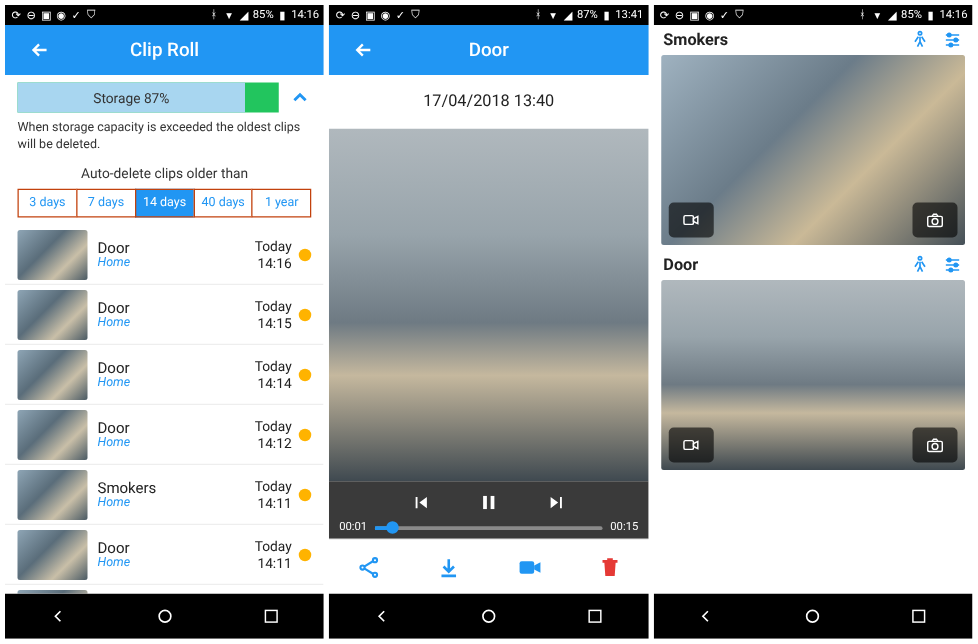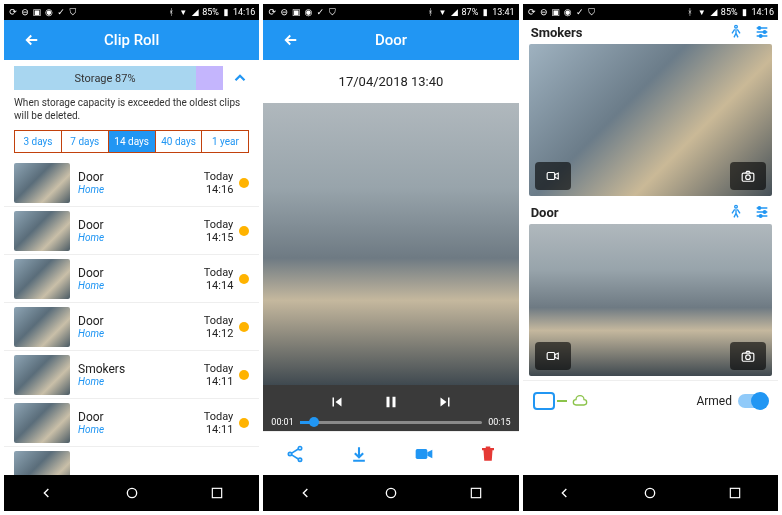--- a/index.html
+++ b/index.html
@@ -17,21 +17,21 @@
   .appbar .icon-btn { width: 24px; height: 24px; display: flex; align-items: center; justify-content: center; cursor: pointer; }
   
   
   .navbar { height: 36px; background: #000; display: flex; align-items: center; justify-content: space-around; }
   .nav-btn { width: 20px; height: 20px; display: flex; align-items: center; justify-content: center; }
   
   .content { flex: 1; overflow: hidden; display: flex; flex-direction: column; }
   
   
   .storage-row { display: flex; align-items: center; padding: 6px 10px; gap: 8px; }
-  .storage-bar { flex: 1; height: 24px; background: #c4b5fd; position: relative; }
+  .storage-bar { flex: 1; height: 24px; background: #22c55e; position: relative; }
   .storage-fill { height: 100%; background: #a8d6f0; display: flex; align-items: center; justify-content: center; font-size: 11px; color: #333; }
   .chevron-up { color: #2196F3; font-size: 18px; }
   .storage-note { font-size: 10px; color: #333; padding: 0 10px 6px; line-height: 1.3; }
   .autodel-label { font-size: 11px; text-align: center; padding: 4px 0; color: #333; }
   .segmented { display: flex; margin: 2px 10px 6px; }
   .seg-btn { flex: 1; border: 1px solid #c2410c; margin-left: -1px; font-size: 10px; padding: 5px 0; text-align: center; color: #2196F3; background: #fff; cursor: pointer; }
   .seg-btn:first-child { margin-left: 0; }
   .seg-btn.active { background: #2196F3; color: #fff; }
   .clip-list { flex: 1; overflow: hidden; }
   .clip-item { display: flex; align-items: center; padding: 3px 10px; border-bottom: 1px solid #eee; gap: 8px; height: 48px; }
@@ -126,20 +126,21 @@
       <div class="storage-bar">
         <div class="storage-fill" style="width:87%">Storage 87%</div>
       </div>
       <div class="chevron-up">
         <svg width="18" height="18" viewBox="0 0 24 24" fill="none" stroke="#2196F3" stroke-width="3">
             <path d="M6 15l6-6 6 6"></path>
           </svg>
       </div>
     </div>
     <div class="storage-note">When storage capacity is exceeded the oldest clips will be deleted.</div>
+    <div class="autodel-label">Auto-delete clips older than</div>
     <div class="segmented">
       <div class="seg-btn">3 days</div>
       <div class="seg-btn">7 days</div>
       <div class="seg-btn active">14 days</div>
       <div class="seg-btn">40 days</div>
       <div class="seg-btn">1 year</div>
     </div>
 
     <div class="clip-list">
       <div class="clip-item">
@@ -461,35 +462,20 @@
         <div class="overlay-btn overlay-right">
             <svg width="18" height="14" viewBox="0 0 24 24" fill="none" stroke="#fff" stroke-width="2">
               <rect x="2" y="7" width="20" height="14" rx="2"></rect>
               <circle cx="12" cy="14" r="4"></circle>
               <path d="M8 7l2-3h4l2 3"></path>
             </svg>
           </div>
       </div>
     </div>
 
-    <div class="bottom-row">
-      <div class="cloud-ind">
-        <div class="cloud-box"></div>
-        <div class="cloud-line"></div>
-        <span class="cloud-ico">
-            <svg width="22" height="16" viewBox="0 0 24 24" fill="none" stroke="#8BC34A" stroke-width="2">
-              <path d="M18 10a6 6 0 00-12 0 4 4 0 000 8h12a4 4 0 000-8z"></path>
-            </svg>
-          </span>
-      </div>
-      <div class="armed-row">
-        <span>Armed</span>
-        <div class="toggle"></div>
-      </div>
-    </div>
   </div>
 
   <div class="navbar">
     <div class="nav-btn">
         <svg width="16" height="16" viewBox="0 0 24 24" fill="none" stroke="#fff" stroke-width="2">
           <path d="M14 6l-6 6 6 6"></path>
         </svg>
       </div>
     <div class="nav-btn">
         <svg width="16" height="16" viewBox="0 0 24 24" fill="none" stroke="#fff" stroke-width="2">

